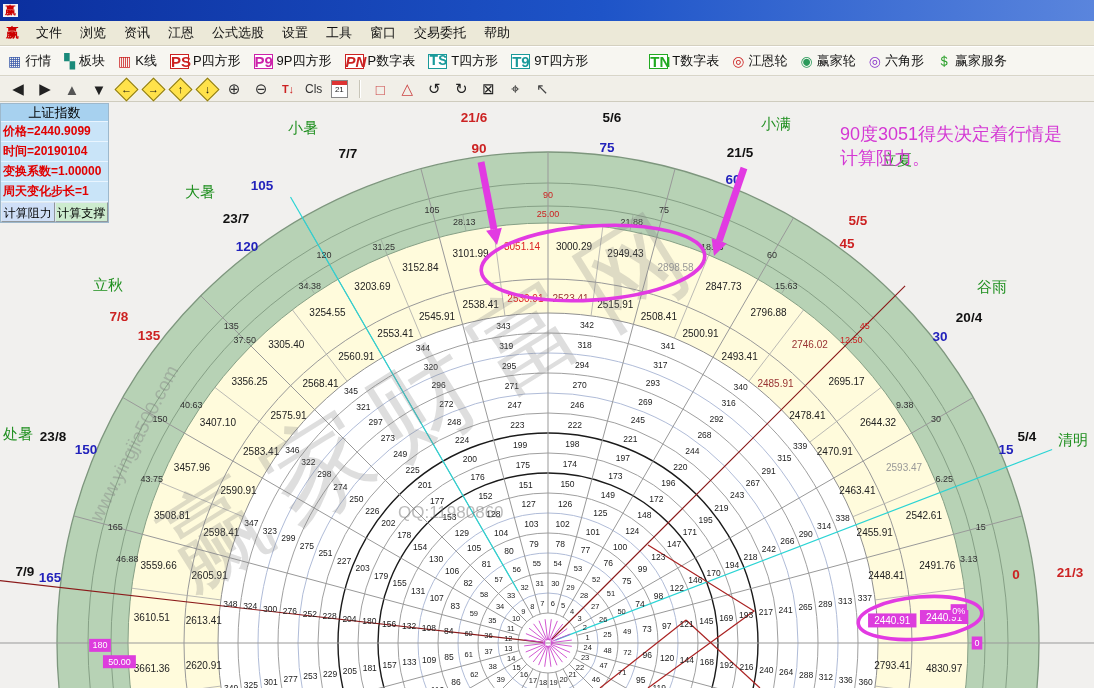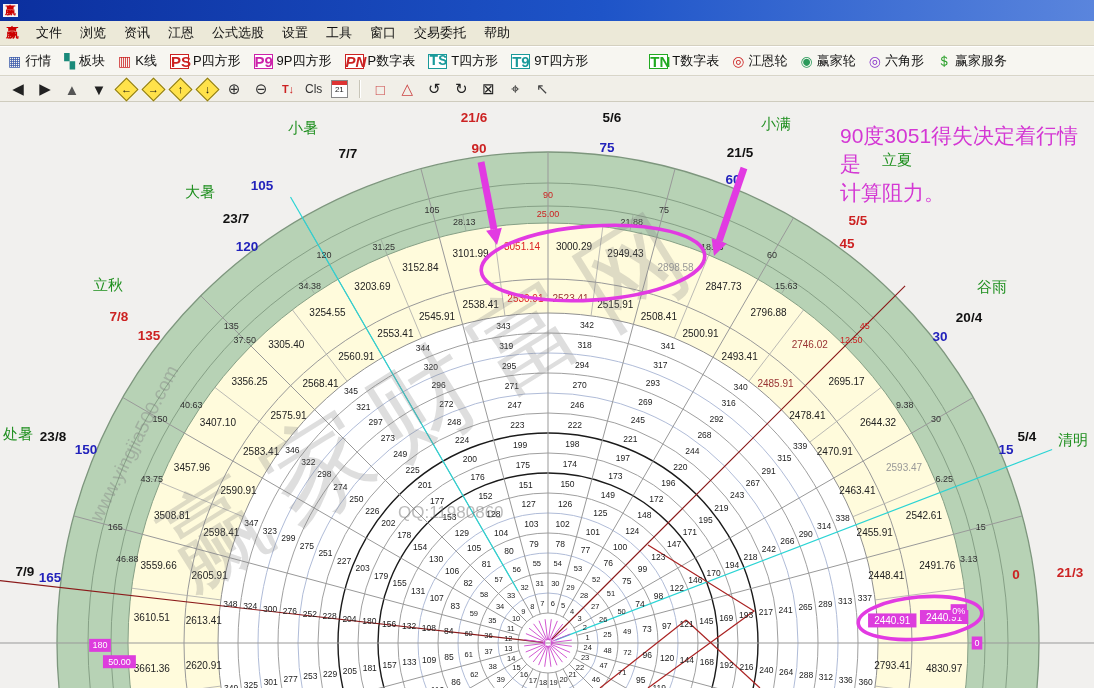--- a/index.html
+++ b/index.html
@@ -44,21 +44,21 @@
   #panel .phead{height:17px;line-height:17px;text-align:center;background:#a7d1ef;
     color:#000;font-size:13px;border-bottom:1px solid #e9f5ff;}
   #panel .prow{height:19px;line-height:19px;padding-left:2px;color:#e10000;font-weight:bold;
     white-space:nowrap;overflow:hidden;border-bottom:1px solid #e9f5ff;font-size:12px;}
   #panel .pbtnrow{display:flex;height:20px;}
   #panel .pbtn{flex:1;font-size:12px;text-align:center;line-height:20px;color:#000;
     border:1px outset #dfe8f0;cursor:default;}
   #panel .pbtn.res{background:#cfdff7;}
   #panel .pbtn.sup{background:#cdeccf;}
   
-  #note{position:absolute;left:840px;top:122px;width:252px;color:#d437d4;font-size:21px;
+  #note{position:absolute;left:840px;top:122px;width:252px;color:#d437d4;font-size:18px;
     line-height:1.35;z-index:20;}
 </style>
 </head>
 <body>
 
 <div id="app">
 
   <svg id="wheel" width="1094" height="688">
       <circle cx="548" cy="643" r="491" fill="#b7d2b5"></circle>
       <circle cx="548" cy="643" r="420" fill="#fffbdc"></circle>
@@ -666,19 +666,32 @@
       <span class="tsep"></span>
       <span class="ticon2" style="color: rgb(204, 68, 68);">□</span>
       <span class="ticon2" style="color: rgb(204, 68, 68);">△</span>
       <span class="ticon2" style="color: rgb(34, 34, 34);">↺</span>
       <span class="ticon2" style="color: rgb(34, 34, 34);">↻</span>
       <span class="ticon2" style="color: rgb(34, 34, 34);">⊠</span>
       <span class="ticon2" style="color: rgb(34, 34, 34);">⌖</span>
       <span class="ticon2" style="color: rgb(68, 68, 68);">↖</span>
     </div>
 
+  <div id="panel">
+    <div class="phead">上证指数</div>
+    <div id="prows">
+        <div class="prow">价格=2440.9099</div>
+        <div class="prow">时间=20190104</div>
+        <div class="prow">变换系数=1.00000</div>
+        <div class="prow">周天变化步长=1</div>
+      </div>
+    <div class="pbtnrow" id="pbtns">
+        <div class="pbtn res">计算阻力</div>
+        <div class="pbtn sup">计算支撑</div>
+      </div>
+  </div>
 
   <div id="note">
     <span>90度3051得失决定着行情是</span><br>
     <span>计算阻力。</span>
   </div>
 
 </div>
 
 </body></html>

